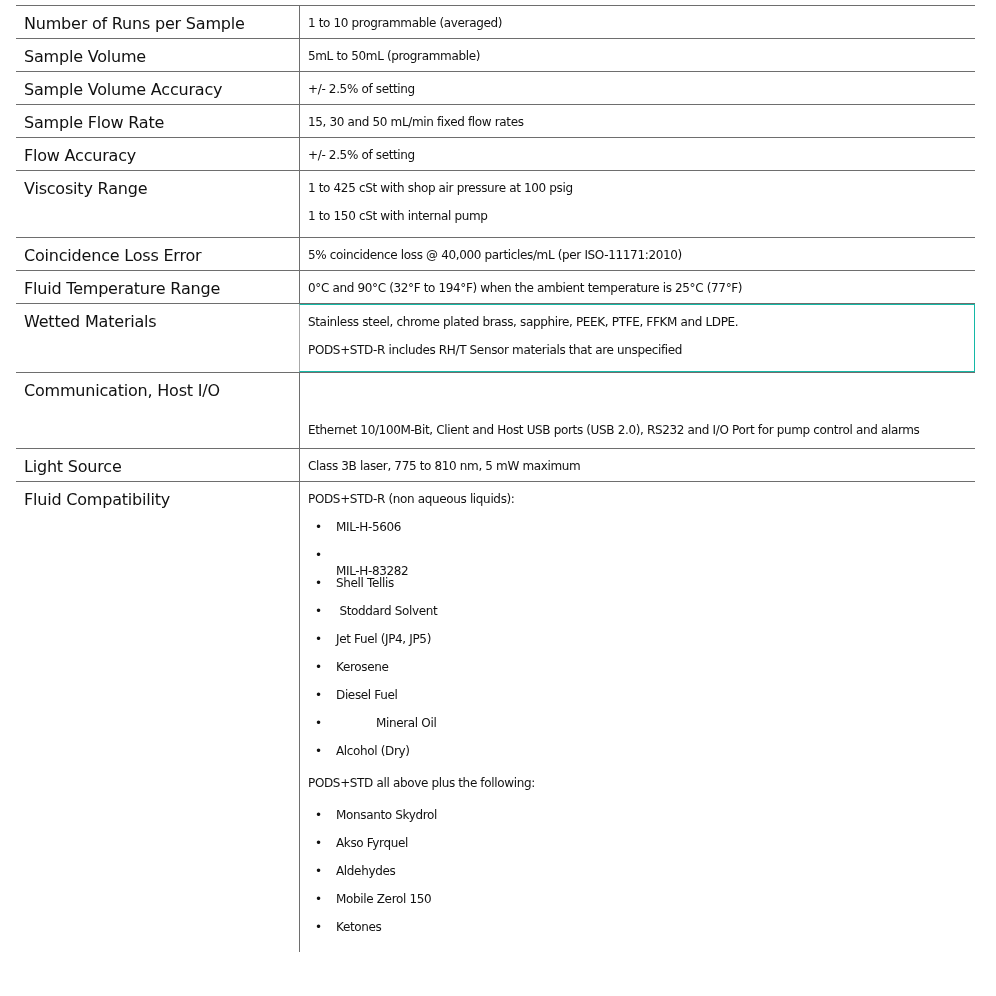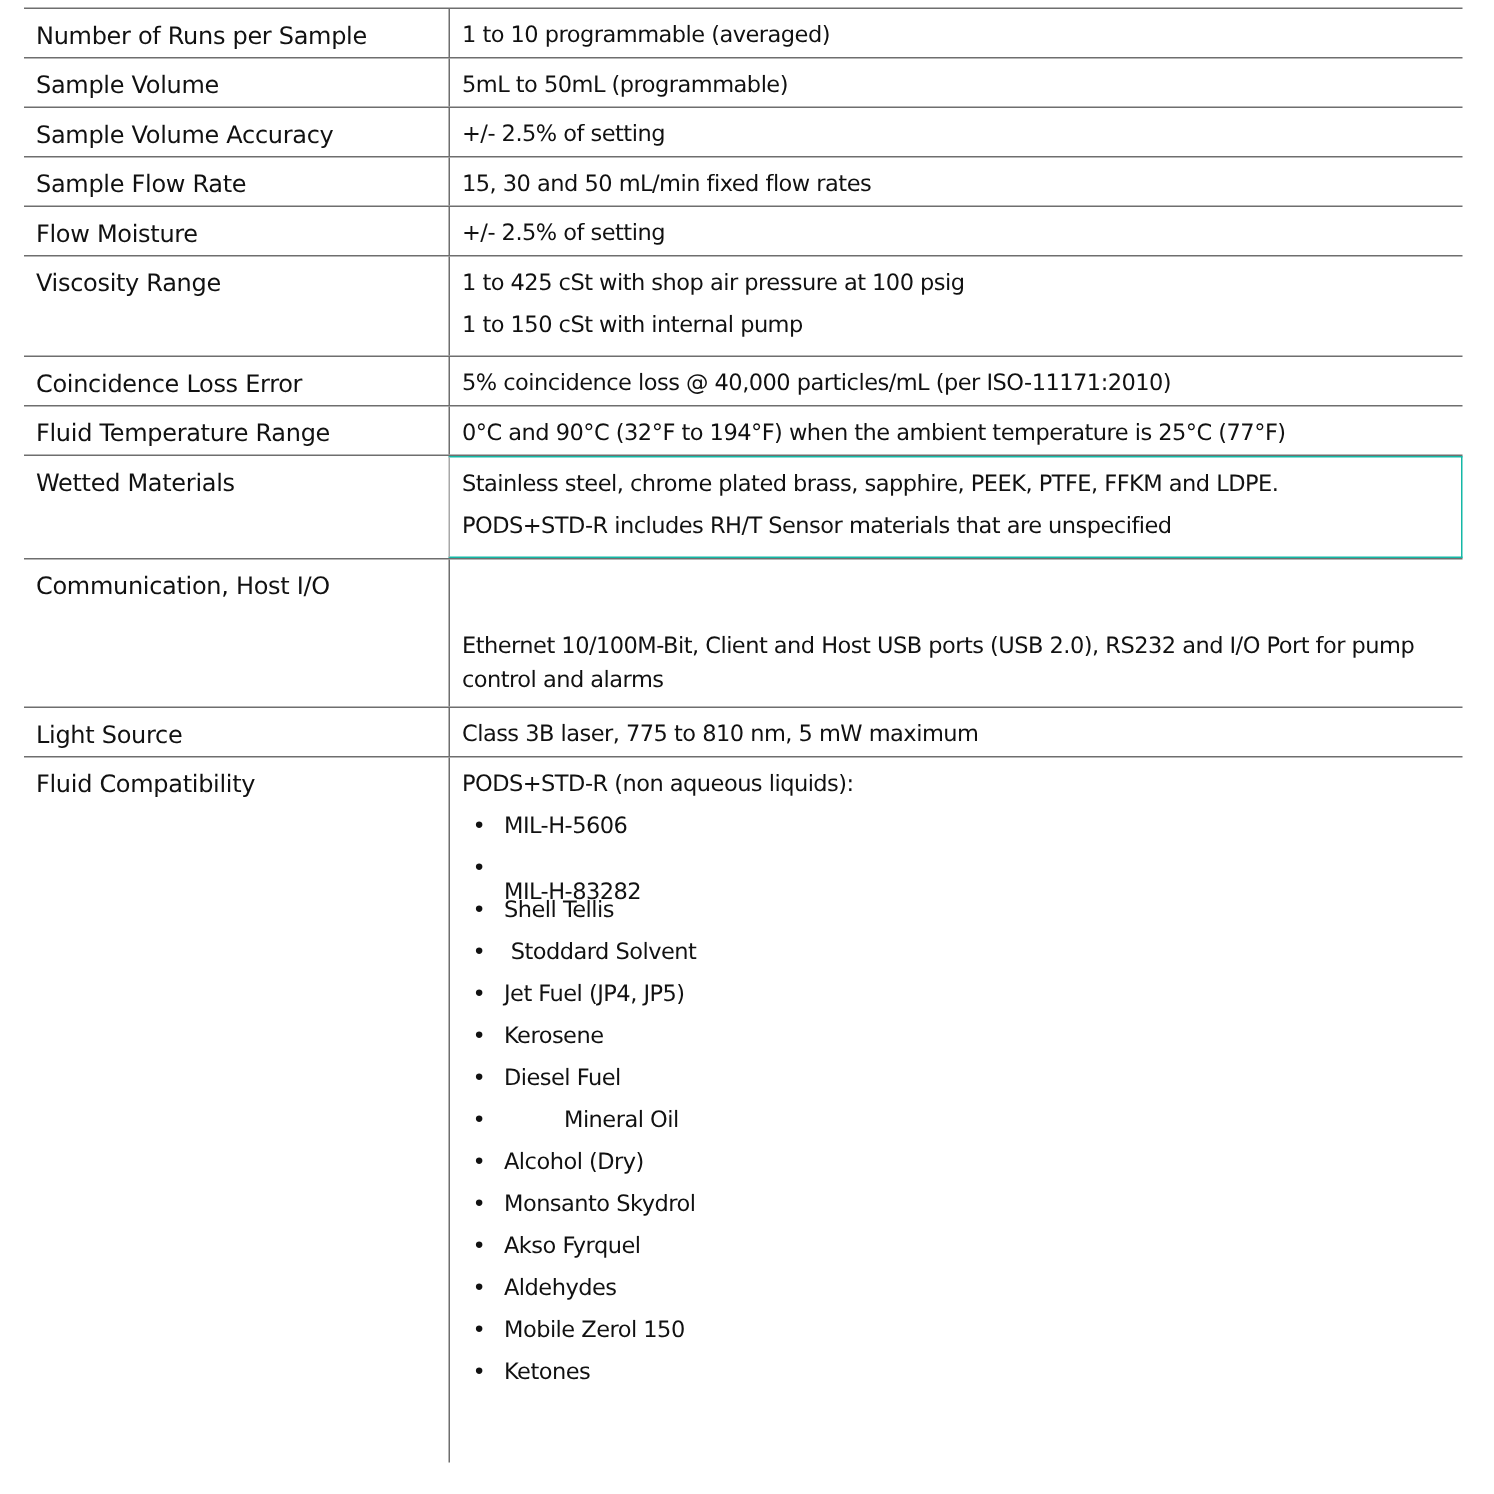--- a/index.html
+++ b/index.html
@@ -16,21 +16,21 @@
     .label {
       width: 284px; flex: 0 0 284px;
       padding: 6px 0 0 8px; box-sizing: border-box;
       border-right: 1.5px solid #6e6e6e;
       line-height: 23px;
       letter-spacing: -0.2px;
     }
     .value {
       flex: 1; padding: 6px 0 6px 8px; box-sizing: border-box;
       line-height: 23px; letter-spacing: -0.35px;
-      font-size: 15px;
+      font-size: 12px;
     }
     .value .line { height: 28px; }
     .value .line.wrap { height: auto; margin-top: 40px; }
     .row.single .label, .row.single .value { height: 32px; }
     .row.single .value { padding-bottom: 0; }
     .row.multi .value .line:last-child { height: 26px; }
     .row.wetted .value {
       border: 1px solid #14b8a6; border-left: 1px solid #a8a8a8;
       margin-left: -1px;
     }
@@ -70,21 +70,21 @@
   </div>
 
   <div class="row single">
     <div class="label">Sample Flow Rate</div>
     <div class="value">
       <div class="line">15, 30 and 50 mL/min fixed flow rates</div>
     </div>
   </div>
 
   <div class="row single">
-    <div class="label">Flow Moisture</div>
+    <div class="label">Flow Accuracy</div>
     <div class="value">
       <div class="line">+/- 2.5% of setting</div>
     </div>
   </div>
 
   <div class="row multi">
     <div class="label">Viscosity Range</div>
     <div class="value">
       <div class="line">1 to 425 cSt with shop air pressure at 100 psig</div>
       <div class="line">1 to 150 cSt with internal pump</div>
@@ -163,20 +163,21 @@
           </li>
           <li>
             <span class="dot">•</span>
             <span style="white-space: pre; margin-left: 40px;">Mineral Oil</span>
           </li>
           <li>
             <span class="dot">•</span>
             <span style="white-space: pre;">Alcohol (Dry)</span>
           </li>
         </ul>
+      <div class="sub-heading">PODS+STD all above plus the following:</div>
       <ul class="bullets">
           <li>
             <span class="dot">•</span>
             <span style="white-space: pre;">Monsanto Skydrol</span>
           </li>
           <li>
             <span class="dot">•</span>
             <span style="white-space: pre;">Akso Fyrquel</span>
           </li>
           <li>

